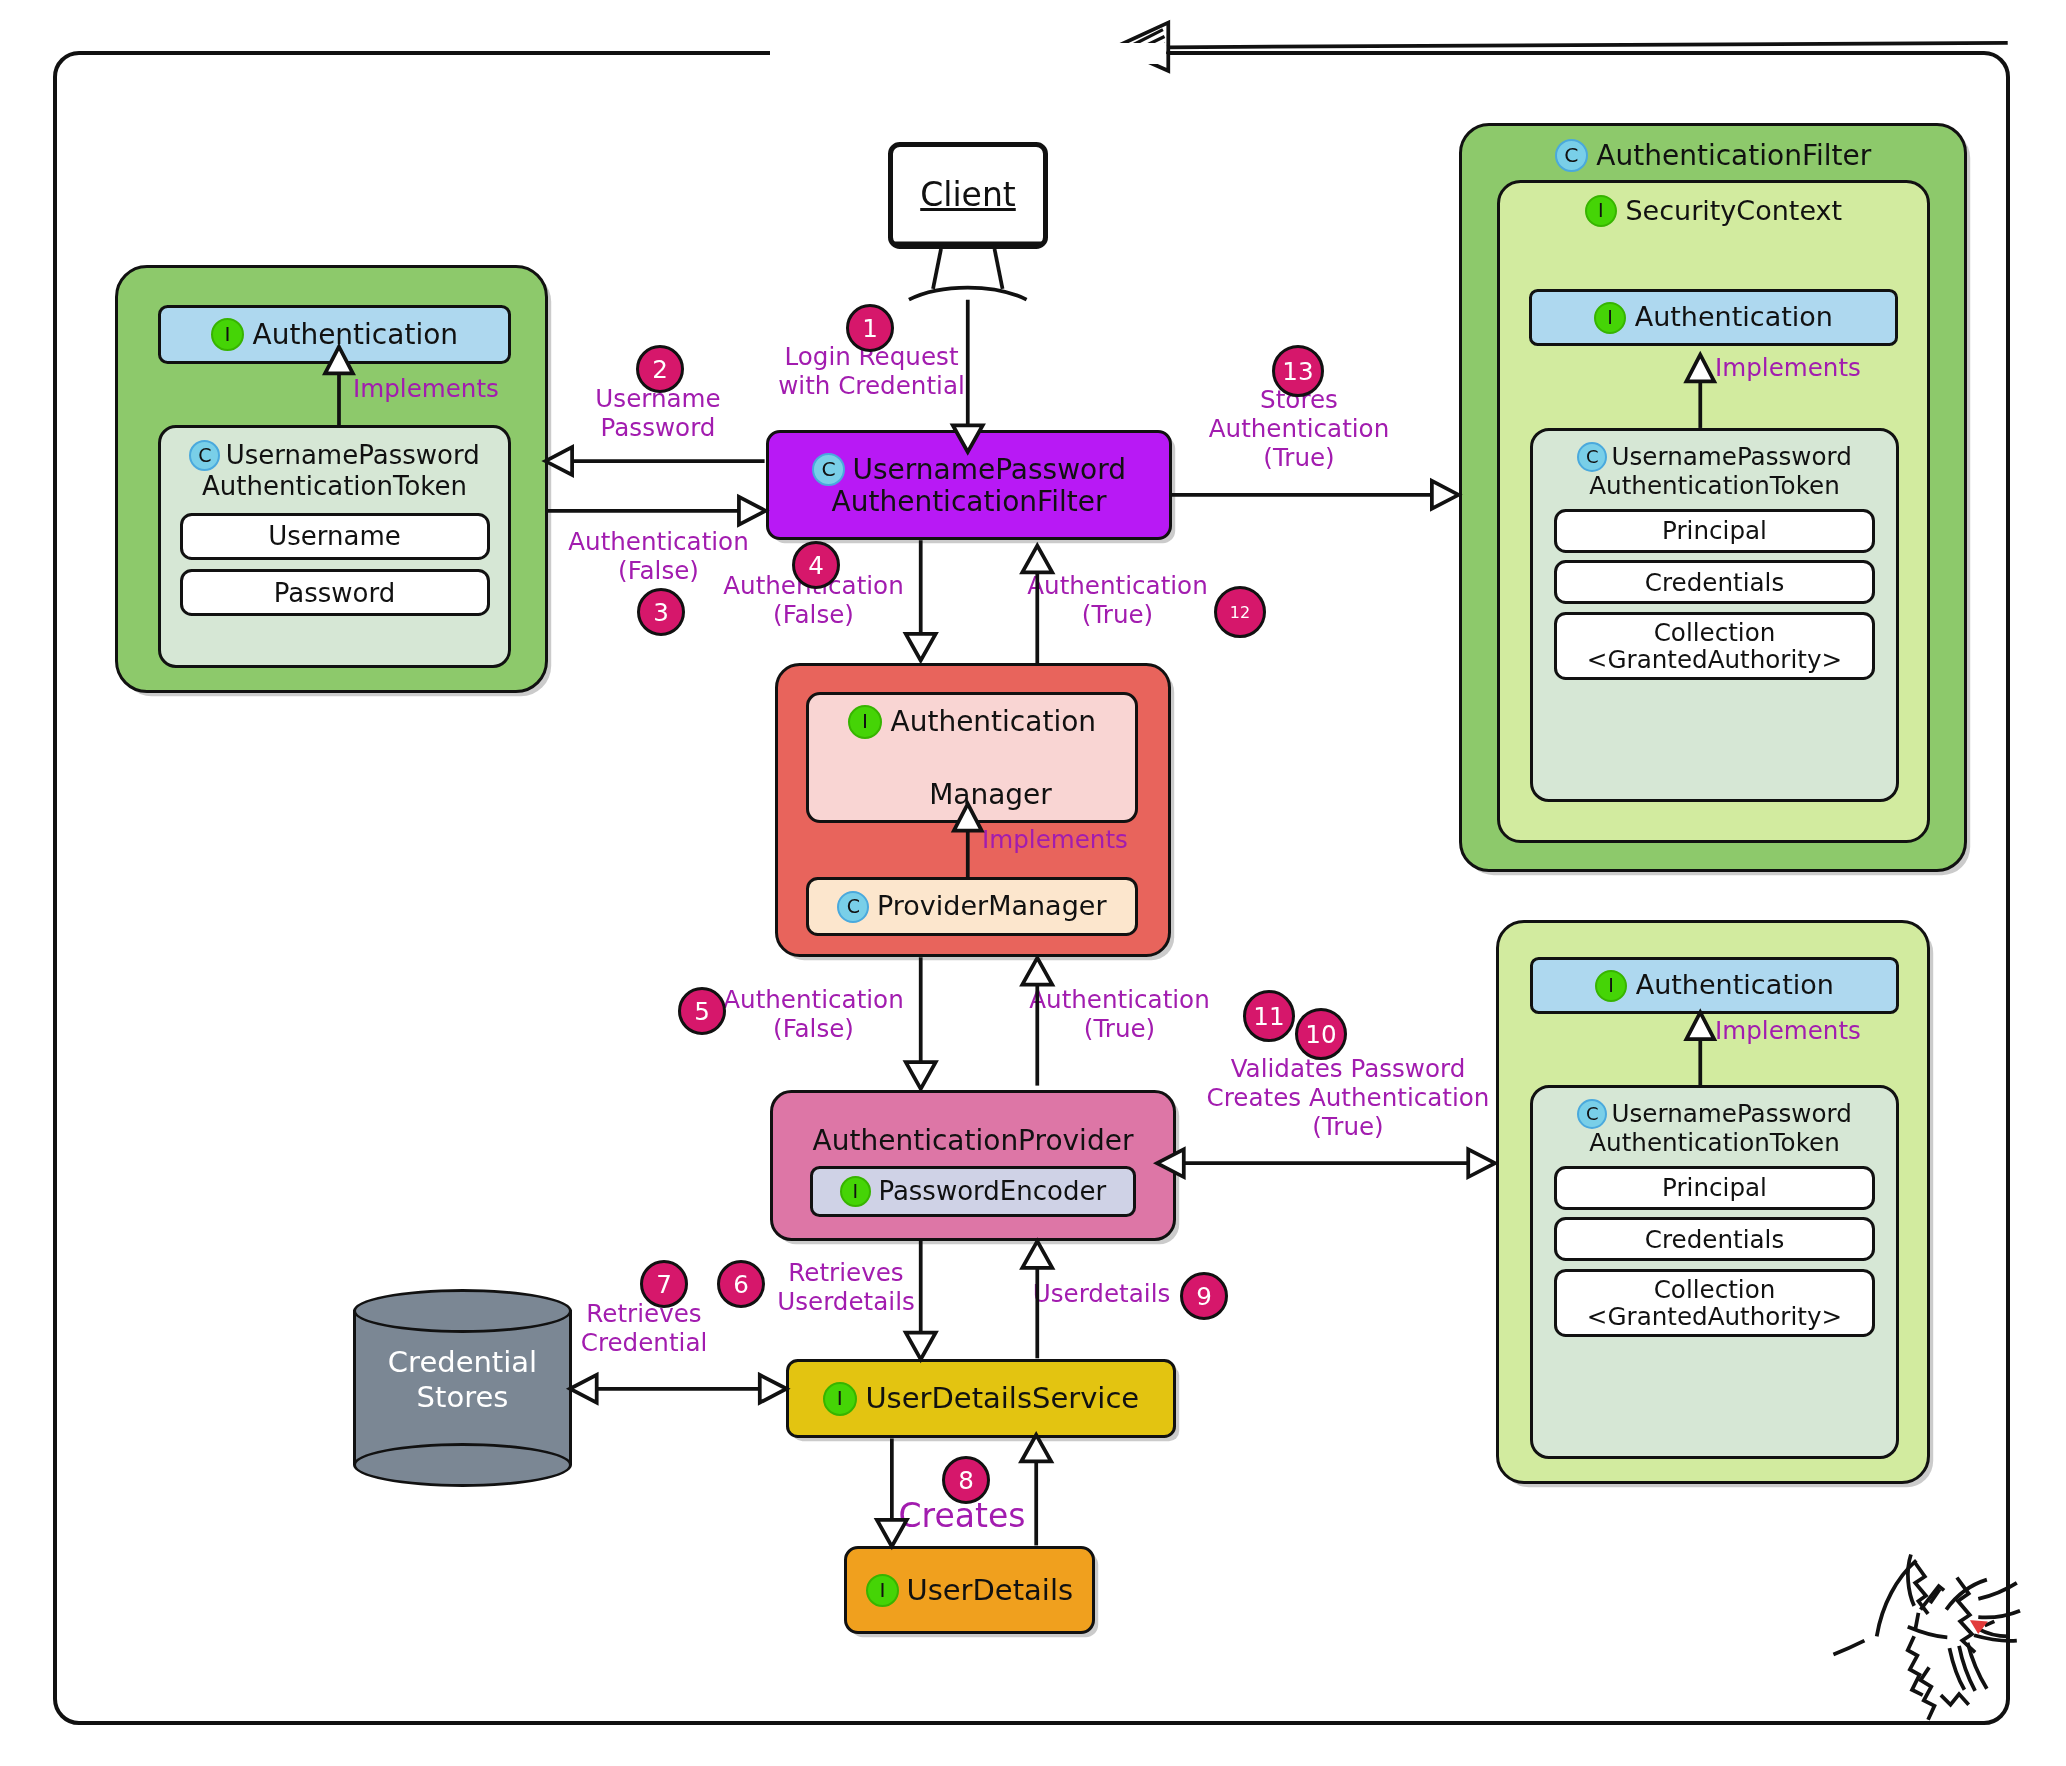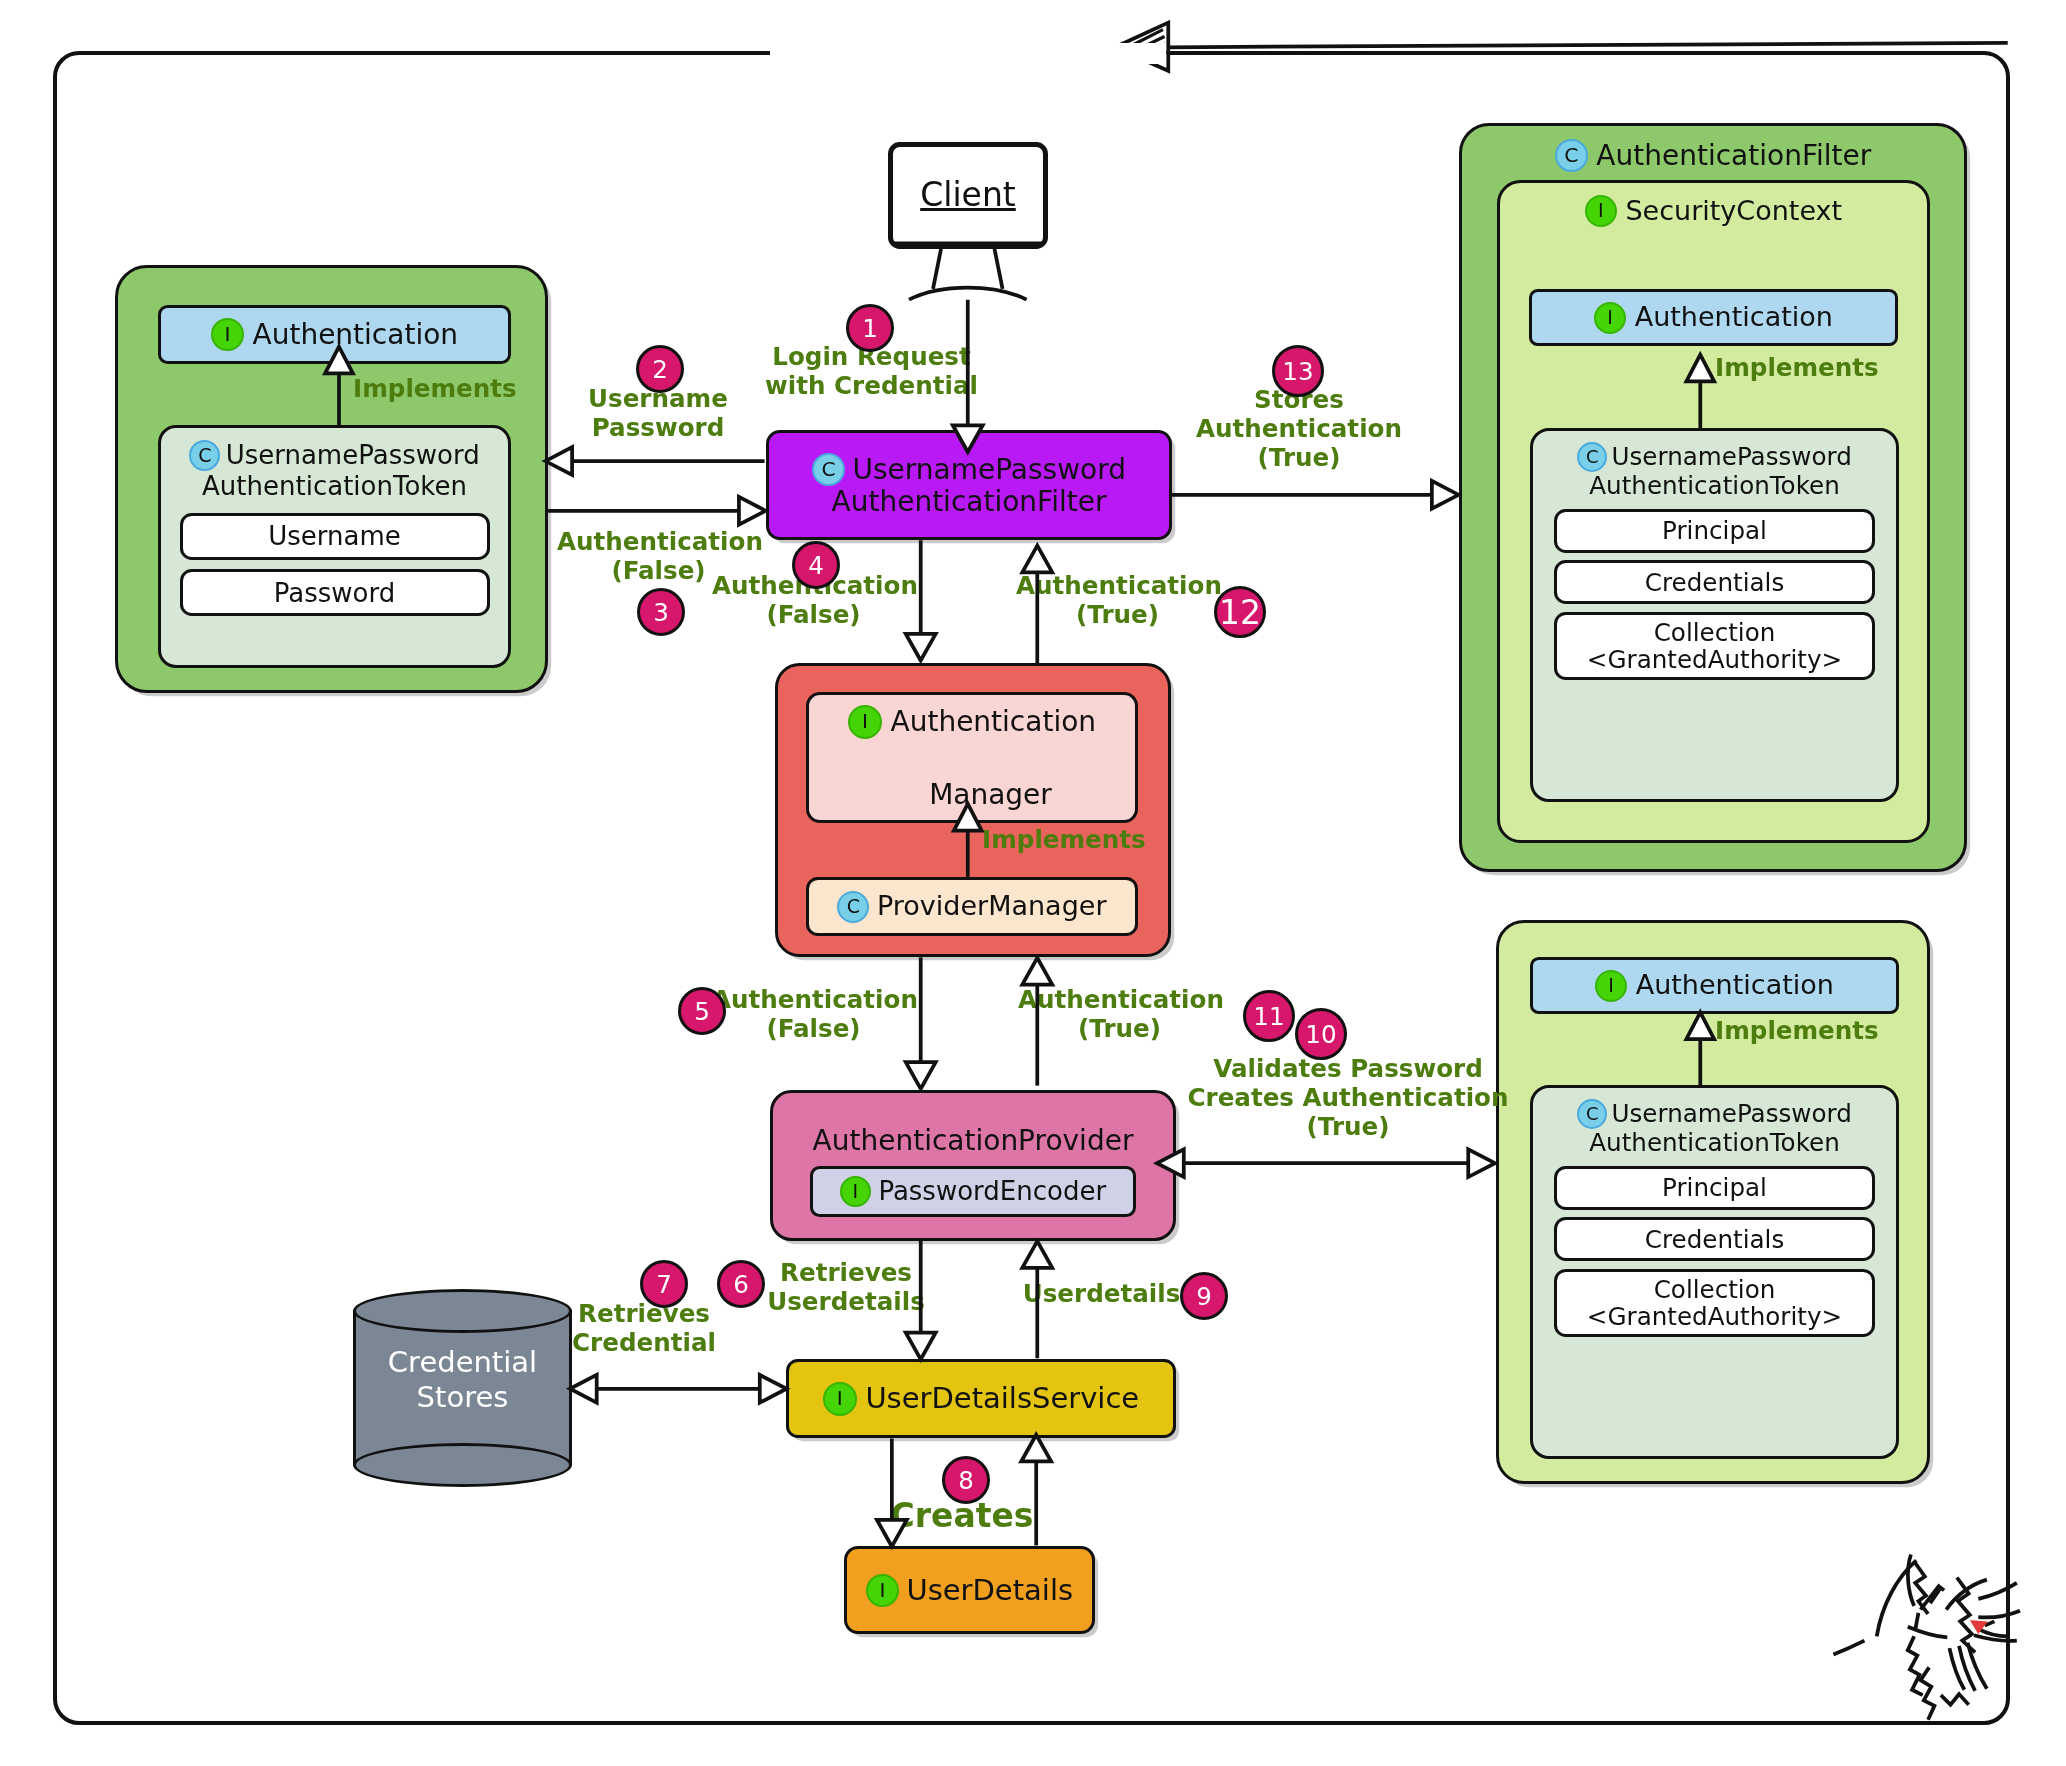--- a/index.html
+++ b/index.html
@@ -6,22 +6,22 @@
   body{width:2066px;height:1767px;position:relative;
        font-family:"DejaVu Sans","Liberation Sans",sans-serif;}
   #stage{position:absolute;left:0;top:0;width:2066px;height:1767px;overflow:hidden;}
 
   
   .box{position:absolute;box-sizing:border-box;border:3.7px solid #111;
        border-radius:18px;display:flex;flex-direction:column;
        align-items:center;justify-content:center;text-align:center;
        color:#111;line-height:1.12;}
   .box.sketch{box-shadow:4.8px 4.8px 0 -1.6px rgba(17,17,17,.22);}
-  .lbl{position:absolute;color:#4d7c0f;text-align:center;line-height:1.18;
-       white-space:pre-line;pointer-events:none;font-weight:bold;}
+  .lbl{position:absolute;color:#a21caf;text-align:center;line-height:1.18;
+       white-space:pre-line;pointer-events:none;}
   .row{display:flex;align-items:center;justify-content:center;gap:8.6px;}
 
   
   .stc{display:inline-flex;align-items:center;justify-content:center;
        border-radius:50%;font-weight:400;flex:none;}
   .stc.i{background:#45d406;border:2.7px solid #37b400;color:#111;}
   .stc.c{background:#79cfe8;border:2.7px solid #4aa9dd;color:#111;}
 
   
   .step{position:absolute;background:#d6176b;border:3.2px solid #111;
@@ -398,21 +398,21 @@
 
   <div class="step" style="left:1295px;top:1008px;width:46px;height:46px;font-size:24.6px;">10</div>
   <div class="lbl" style="left:1182px;top:1054px;width:332px;font-size:24.6px;">Validates Password
 Creates Authentication
 (True)</div>
 
   <div class="step" style="left:1243px;top:990px;width:46px;height:46px;font-size:24.6px;">11</div>
   <div class="lbl" style="left:1018px;top:985px;width:203px;font-size:24.6px;">Authentication
 (True)</div>
 
-  <div class="step" style="left:1214px;top:586px;width:46px;height:46px;font-size:33px;">12</div>
+  <div class="step" style="left:1214px;top:586px;width:46px;height:46px;font-size:16px;">12</div>
   <div class="lbl" style="left:1016px;top:571px;width:203px;font-size:24.6px;">Authentication
 (True)</div>
 
   <div class="step" style="left:1272px;top:345px;width:46px;height:46px;font-size:24.6px;">13</div>
   <div class="lbl" style="left:1192px;top:385px;width:214px;font-size:24.6px;">Stores
 Authentication
 (True)</div>
 
 </div>
 

